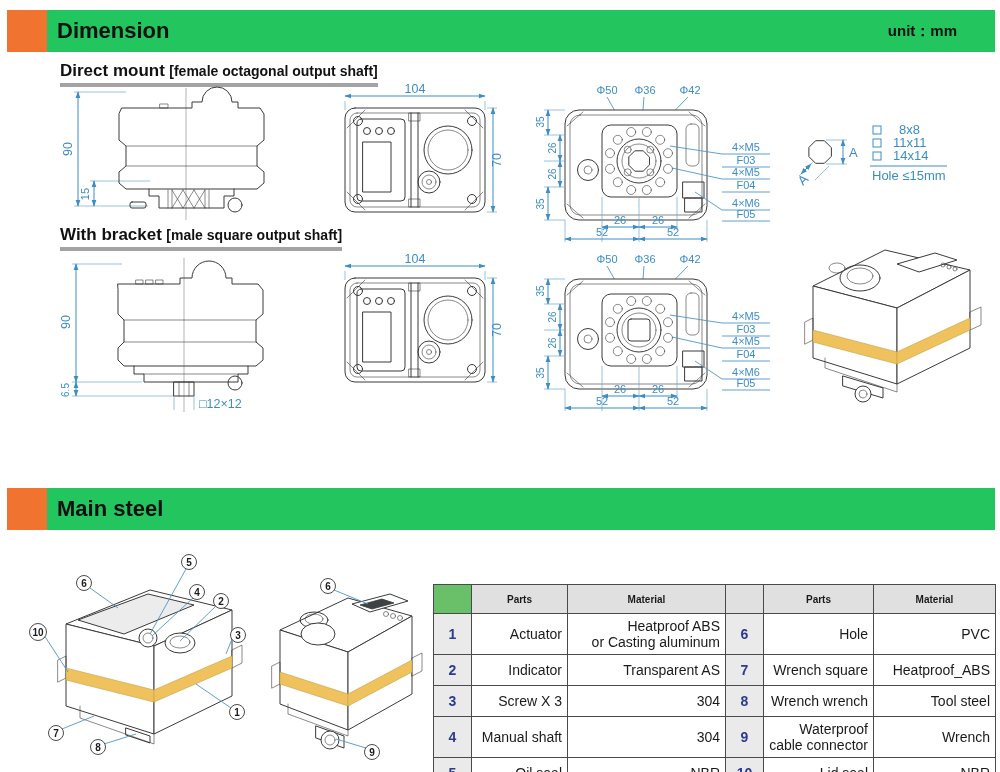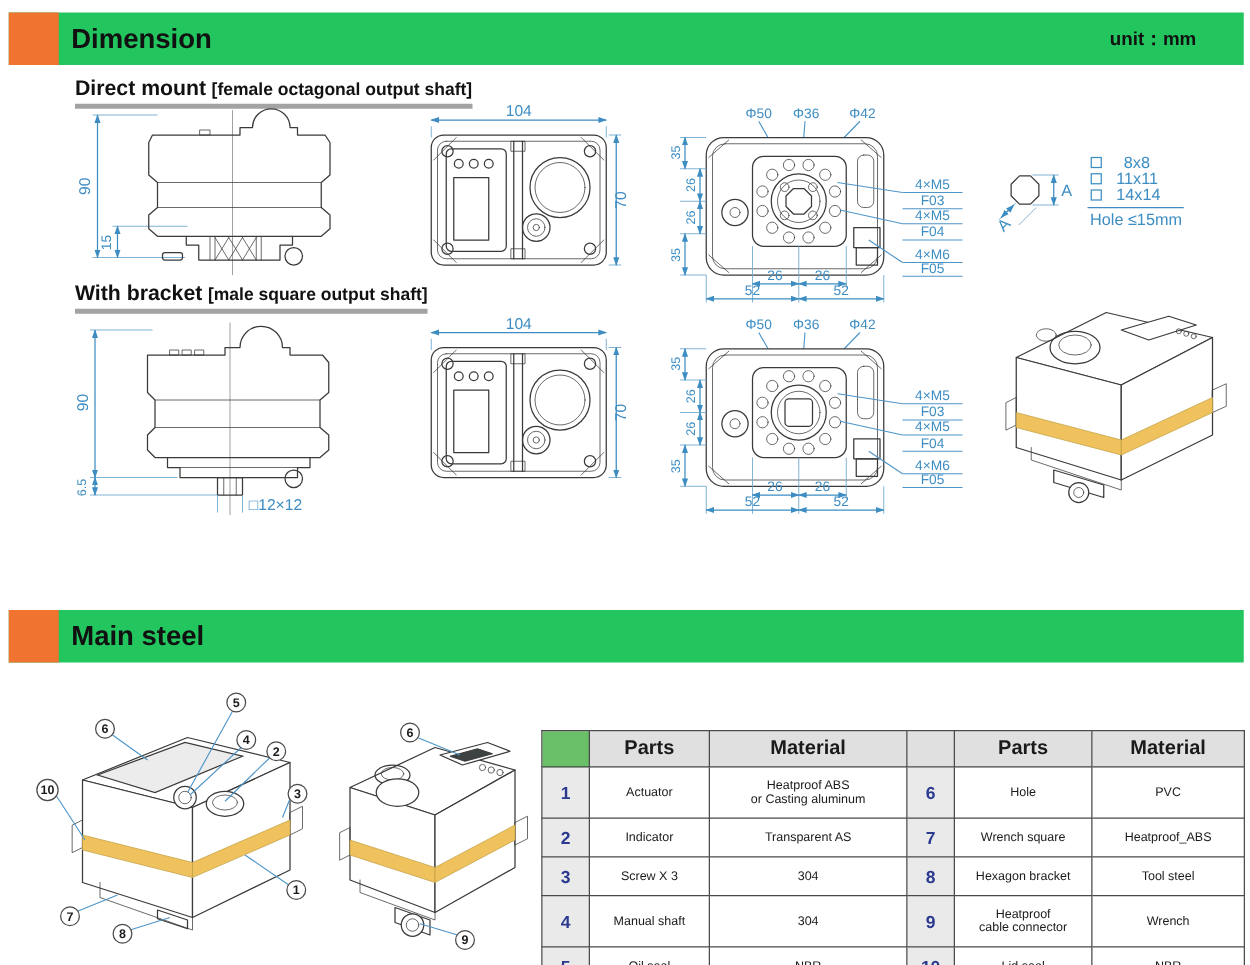--- a/index.html
+++ b/index.html
@@ -25,23 +25,23 @@
   .leader { stroke:#4D95C9; stroke-width:.9; fill:none; }
   .dimtxt { fill:#3D8DC3; font-size:11px; }
   .dimtxt-lg { fill:#3D8DC3; font-size:12.5px; }
   .band { fill:#F0C25E; stroke:#c2a145; stroke-width:.6; }
   .panel { fill:#ececec; stroke:#3a3a3a; stroke-width:1; }
   .screen { fill:#3d4242; stroke:#3a3a3a; stroke-width:.8; }
   .callout circle { fill:#fff; stroke:#4a4a4a; stroke-width:1; }
   .callout text { font-size:10px; font-weight:bold; fill:#1a1a1a; text-anchor:middle; }
   
   #parts-table { position:absolute; left:433px; top:584px; border-collapse:collapse; table-layout:fixed; }
-  #parts-table td, #parts-table th { border:1px solid #4a4a4a; font-size:10px; color:#1a1a1a;
-     padding:3px 5px; vertical-align:middle; text-align:center; white-space:pre-line; }
-  #parts-table th { background:#e0e0e0; font-size:16px; font-weight:bold; text-align:center; height:22px; }
+  #parts-table td, #parts-table th { border:1px solid #4a4a4a; font-size:14px; color:#1a1a1a;
+     padding:3px 5px; vertical-align:middle; text-align:right; white-space:pre-line; }
+  #parts-table th { background:#e0e0e0; font-size:10px; font-weight:bold; text-align:center; height:22px; }
   #parts-table th.green { background:#6ABF69; }
   #parts-table td.num { background:#eaeaea; color:#2B3A8F; font-weight:bold; font-size:14px; text-align:center; }
   #parts-table tr.tall td { height:34px; }
   #parts-table tr.norm td { height:24px; }
 </style>
 </head>
 <body>
 
 <div id="page">
 
@@ -459,29 +459,29 @@
       <td>Transparent AS</td>
       <td class="num">7</td>
       <td>Wrench square</td>
       <td>Heatproof_ABS</td>
     </tr>
     <tr class="norm">
       <td class="num">3</td>
       <td>Screw X 3</td>
       <td>304</td>
       <td class="num">8</td>
-      <td>Hexagon bracket</td>
+      <td>Wrench wrench</td>
       <td>Tool steel</td>
     </tr>
     <tr class="tall">
       <td class="num">4</td>
       <td>Manual shaft</td>
       <td>304</td>
       <td class="num">9</td>
-      <td>Heatproof
+      <td>Waterproof
 cable connector</td>
       <td>Wrench</td>
     </tr>
     <tr class="norm">
       <td class="num">5</td>
       <td>Oil seal</td>
       <td>NBR</td>
       <td class="num">10</td>
       <td>Lid seal</td>
       <td>NBR</td>

